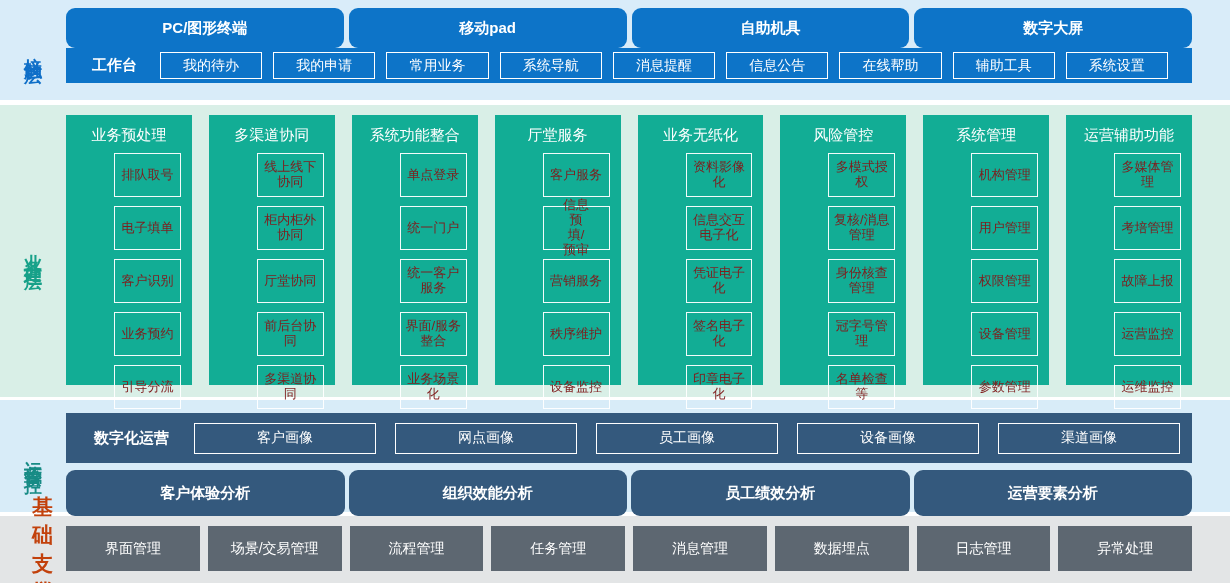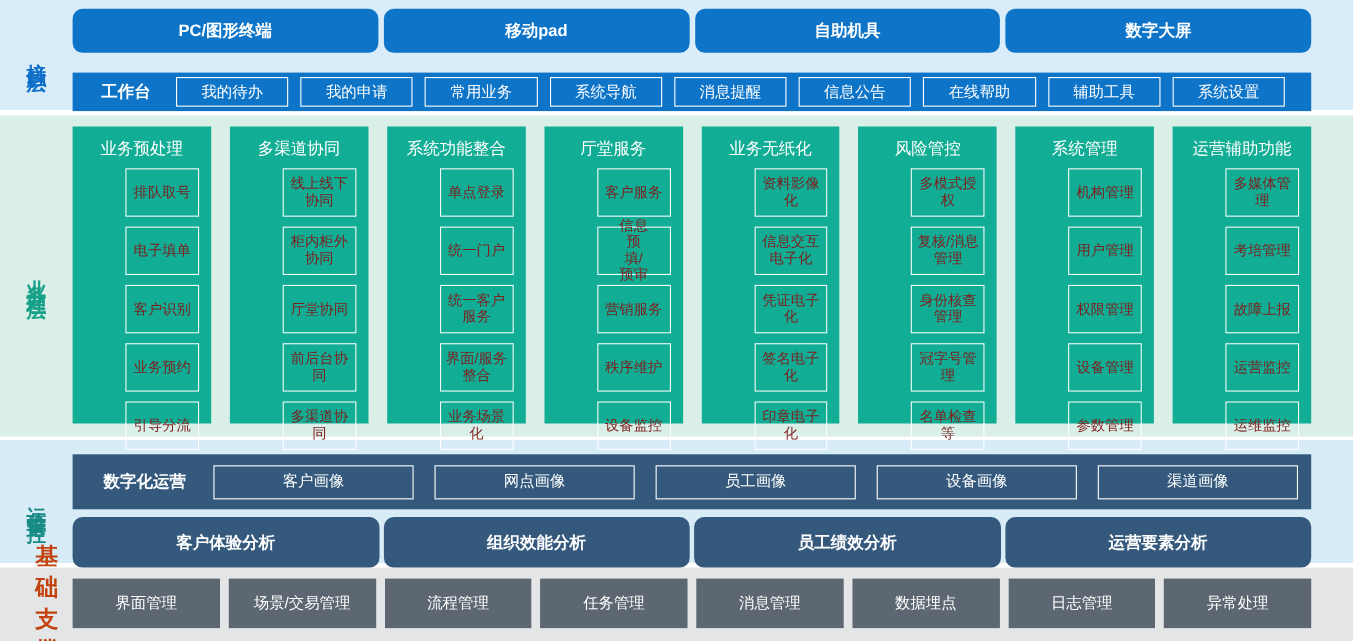--- a/index.html
+++ b/index.html
@@ -17,21 +17,21 @@
   }
   
   #contact{height:100px;background:#d9ecf9;}
   #contact .vlabel{color:#0f6fc8;}
   .terminals{display:flex;gap:5px;margin-top:8px;height:40px;}
   .terminal{
     flex:1;background:#0d74c8;border-radius:9px;color:#fff;font-weight:bold;
     font-size:15px;display:flex;align-items:center;justify-content:center;cursor:pointer;
   }
   .workbench{
-    margin-top:18px;height:35px;background:#0d74c8;display:flex;align-items:center;
+    margin-top:0;height:35px;background:#0d74c8;display:flex;align-items:center;
     padding:0 24px 0 2px;gap:11px;
   }
   .wb-label{color:#fff;font-weight:bold;font-size:15px;flex:0 0 auto;margin:0 12px 0 24px;}
   .wb-item{
     flex:1;height:25px;border:1px solid #ffffff;color:#fff;font-size:14px;
     display:flex;align-items:center;justify-content:center;cursor:pointer;
   }
   .gap1{height:5px;background:#fff;}
   
   #business{height:292px;background:#d9efe7;}

